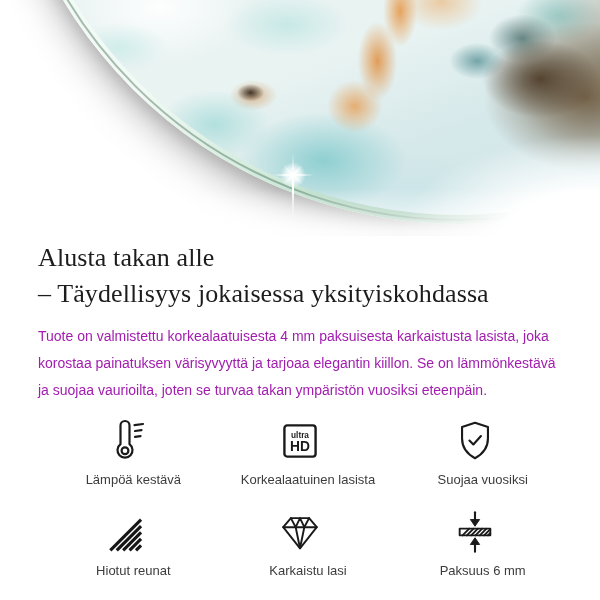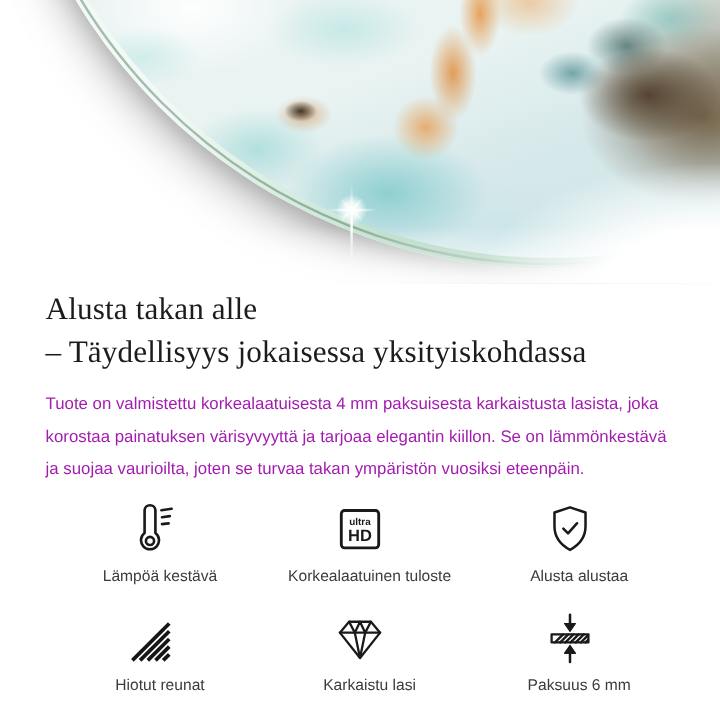--- a/index.html
+++ b/index.html
@@ -122,31 +122,31 @@
       </div>
 
       <div class="feature">
         <div class="icon-box">
           <svg class="ic" width="44" height="44" viewBox="0 0 48 48">
             <rect class="s" x="7" y="7" width="34" height="34" rx="3" style="stroke-width:2.6"></rect>
             <text x="24" y="20.5" font-size="9" text-anchor="middle">ultra</text>
             <text x="24" y="35" font-size="15" text-anchor="middle">HD</text>
           </svg>
         </div>
-        <div class="label">Korkealaatuinen tuloste</div>
+        <div class="label">Korkealaatuinen lasista</div>
       </div>
 
       <div class="feature">
         <div class="icon-box">
           <svg class="ic" width="46" height="46" viewBox="0 0 48 48">
             <path class="s" d="M24 5 L37.5 9.5 V21.5 C37.5 31.5 31.5 38 24 42 C16.5 38 10.5 31.5 10.5 21.5 V9.5 Z"></path>
             <path class="s" d="M18.2 23.5 L22.3 27.6 L30.2 18.8"></path>
           </svg>
         </div>
-        <div class="label">Alusta alustaa</div>
+        <div class="label">Suojaa vuosiksi</div>
       </div>
 
       <div class="feature">
         <div class="icon-box">
           <svg class="ic" width="44" height="44" viewBox="0 0 48 48">
             <path class="hatch" d="M8 44 L41.5 10.5"></path>
             <path class="hatch" d="M15 44 L41.5 17.5"></path>
             <path class="hatch" d="M22 44 L41.5 24.5"></path>
             <path class="hatch" d="M29 44 L41.5 31.5"></path>
             <path class="hatch" d="M36 44 L41.5 38.5"></path>

